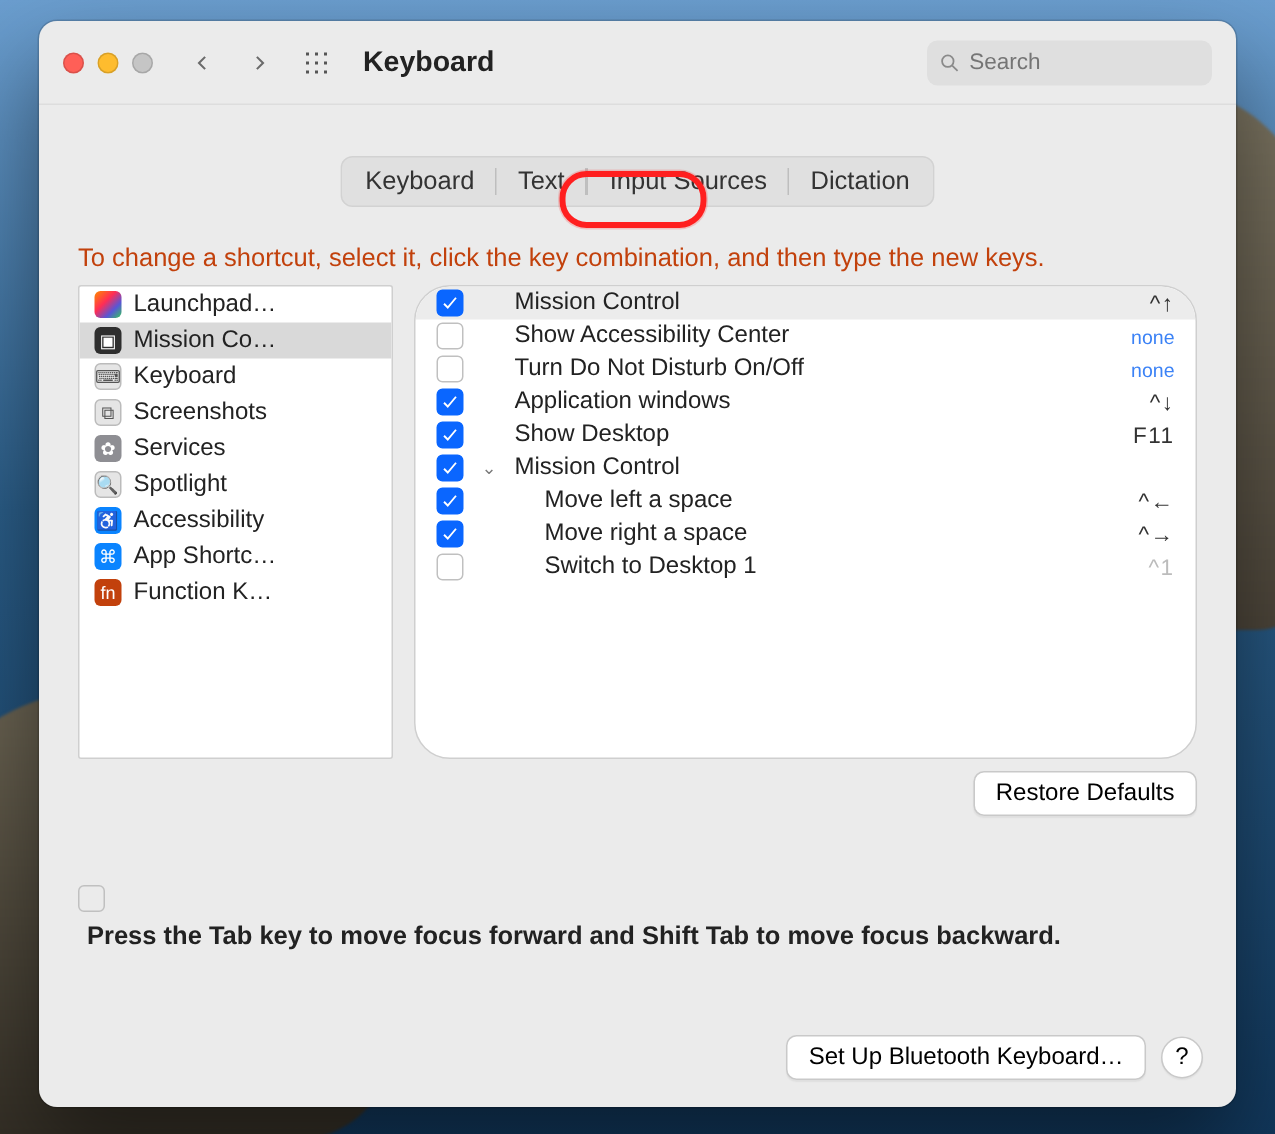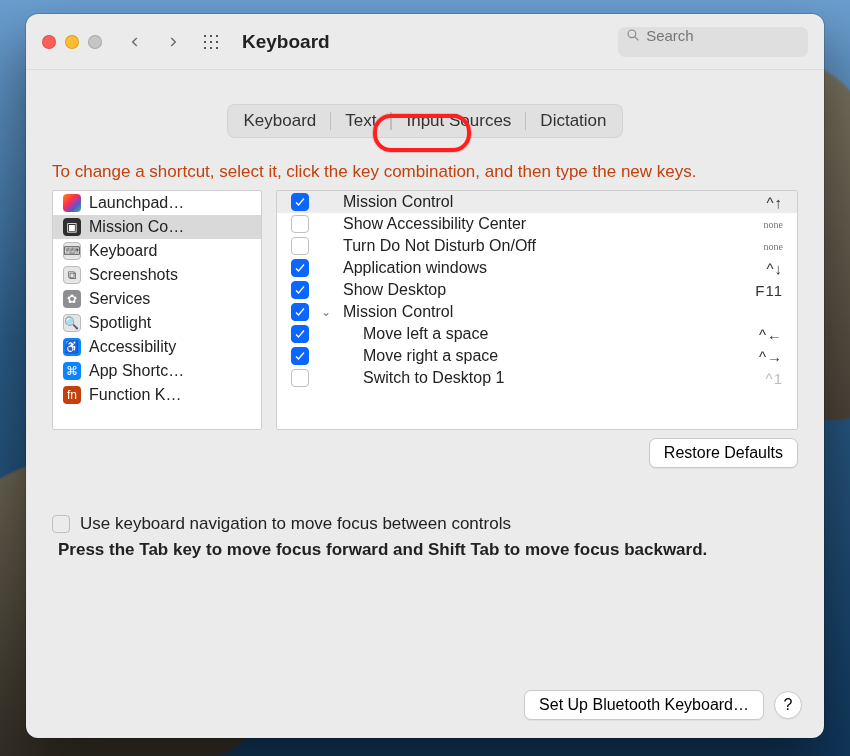--- a/index.html
+++ b/index.html
@@ -30,43 +30,43 @@
   .navbtn { width:26px; height:32px; display:flex; align-items:center; justify-content:center; color:#4a4a4a; border-radius:6px; }
   .navbtn.disabled{color:#b8b8b8;}
   .grid-icon { width:18px; height:18px; display:inline-block; background:
     radial-gradient(circle,#555 1.2px, transparent 1.3px) 0 0/6px 6px;
     border-radius:2px;
   }
   .title { font-weight:700; font-size:19px; margin-left:6px; }
   .spacer { flex:1; }
   .search {
     width:190px; height:30px; background:rgba(0,0,0,.05); border-radius:7px;
-    display:flex; align-items:flex-start; padding:0 8px; gap:6px; color:#8a8a8a;
+    display:flex; align-items:center; padding:0 8px; gap:6px; color:#8a8a8a;
   }
   .search input { border:none; background:transparent; outline:none; width:100%; font-size:15px; color:#333;}
   .tabbar { display:flex; justify-content:center; padding:34px 0 6px; position:relative; }
   .seg { display:flex; background:#e0e0e0; border-radius:8px; padding:2px; box-shadow: inset 0 0 0 1px rgba(0,0,0,.06);}
   .seg .tab {
     padding:5px 14px; font-size:17px; color:#333; border-radius:6px; cursor:default;
     display:flex; align-items:center; position:relative;
   }
   .seg .tab.active { background:#fff; box-shadow:0 1px 3px rgba(0,0,0,.18), 0 0 0 1px rgba(0,0,0,.06);}
   .seg .sep { width:1px; background:rgba(0,0,0,.15); margin:6px 0; }
   .ring {
     position:absolute; border:4px solid #ff1f1f; border-radius:18px;
     width:98px; height:38px; left:347px; top:100px; pointer-events:none;
     box-shadow: 0 0 0 1px rgba(255,31,31,.2);
   }
   .hint { padding: 18px 26px 8px; font-size:17px; color:#c2410c; }
-  .panes { display:flex; gap:14px; padding:0 26px; height:240px;}
+  .panes { display:flex; gap:14px; padding:0 26px; height:316px;}
   .pane {
     background:#fff; border:1px solid #cfcfcf; border-radius:2px; overflow:hidden;
   }
   .pane.left { width:210px; }
-  .pane.right { flex:1; }
+  .pane.right { flex:1;border-radius:24px; }
   .cat-row {
     display:flex; align-items:center; gap:8px; padding:3px 10px; font-size:16px;
     white-space:nowrap; overflow:hidden; text-overflow:ellipsis;
   }
   .cat-row.selected { background:#d9d9d9; }
   .cat-icon { width:18px; height:18px; border-radius:4px; display:flex; align-items:center; justify-content:center; font-size:12px; color:#fff; flex-shrink:0;}
   .ci-launchpad{background:linear-gradient(135deg,#ff8a00,#ff2d55 40%,#5856d6 70%,#34c759);}
   .ci-mission{background:#2e2e2e;}
   .ci-keyboard{background:#e5e5e5;border:1px solid #bbb;color:#555;}
   .ci-screenshots{background:#e5e5e5;border:1px solid #bbb;color:#555;}
@@ -76,21 +76,21 @@
   .ci-appshortcuts{background:#0a84ff;}
   .ci-function{background:#c2410c;}
   .shortcut-row { display:flex; align-items:center; gap:10px; padding:2px 14px; font-size:16px; }
   .shortcut-row.hdr { background:#ececec; }
   .sc-check { width:18px; height:18px; border-radius:4px; border:1.5px solid #c0c0c0; display:flex; align-items:center; justify-content:center; flex-shrink:0; }
   .sc-check.on { background:#0a66ff; border-color:#0a66ff; }
   .sc-check.on svg { stroke:#fff; }
   .sc-disclose { width:14px; color:#7a7a7a; font-size:12px; text-align:center; flex-shrink:0;}
   .sc-name { flex:1; white-space:nowrap; overflow:hidden; text-overflow:ellipsis; }
   .sc-key { color:#333; font-size:15px; letter-spacing:1px; white-space:nowrap; text-align:right; min-width:56px;}
-  .sc-key.none { color:#737373; font-size:10px; letter-spacing:0;font-family:Liberation Serif, serif; }
+  .sc-key.none { color:#3b82f6; font-size:13px; letter-spacing:0; }
   .sc-key.dim { color:#bcbcbc; }
   .restore-row { display:flex; justify-content:flex-end; padding:8px 26px 0;align-items:flex-end; }
   .btn {
     background:#fff; border:1px solid #c9c9c9; border-radius:7px; padding:5px 14px;
     font-size:16px; box-shadow:0 1px 1px rgba(0,0,0,.05);
   }
   .btn.smallround { width:28px; height:28px; padding:0; border-radius:50%; display:flex; align-items:center; justify-content:center;}
   .lower { padding:46px 26px 0; }
   .nav-check-row { display:flex; align-items:center; gap:10px; font-size:17px; }
   .subnote { font-size:17px; color:#222; padding:6px 0 0 6px;font-weight:bold; }
@@ -277,21 +277,20 @@
 
   <div class="restore-row">
     <button class="btn">Restore Defaults</button>
   </div>
 
   <div class="lower">
     <div class="nav-check-row">
       <div class="sc-check">
         
       </div>
-      <div>Use keyboard navigation to move focus between controls</div>
     </div>
     <div class="subnote">Press the Tab key to move focus forward and Shift Tab to move focus backward.</div>
   </div>
 
   <div class="footer">
     <button class="btn">Set Up Bluetooth Keyboard…</button>
     <button class="btn smallround">?</button>
   </div>
 </div>
 

